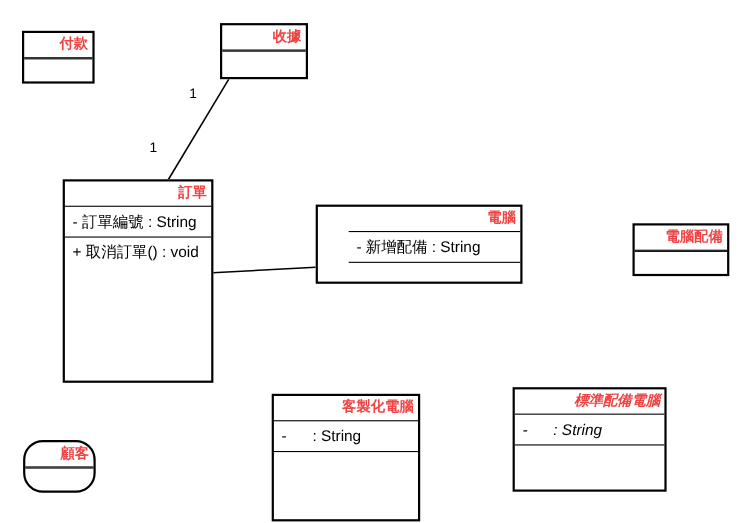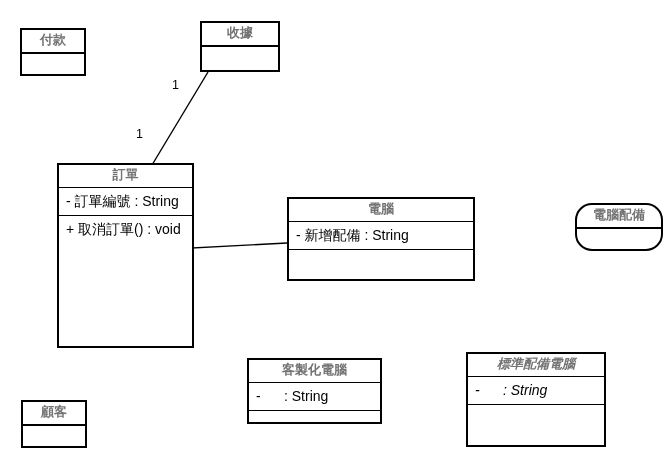--- a/index.html
+++ b/index.html
@@ -20,25 +20,25 @@
   .uml-class {
     position: absolute;
     box-sizing: border-box;
     border: 2px solid #000000;
     background: #ffffff;
     display: flex;
     flex-direction: column;
   }
   .uml-name {
     box-sizing: border-box;
-    text-align: center;
+    text-align: right;
     font-weight: bold;
     font-size: 13px;
     line-height: 1.15;
-    color: #737373;
+    color: #ef4444;
     padding: 3px 4px 4px 4px;
     border-bottom: 1.5px solid #000000;
     white-space: nowrap;
   }
   .uml-compartment {
     box-sizing: border-box;
     color: #000000;
     font-size: 14px;
     line-height: 1.45;
     padding: 3px 7px 4px 7px;
@@ -94,38 +94,38 @@
       </div>
       <div class="uml-class" style="left: 17px; top: 163px; width: 137px; height: 185px; margin-left: 40px;">
         <div class="uml-name">訂單</div>
         <div class="uml-compartment divided">
           <div class="uml-member">- 訂單編號 : String</div>
         </div>
         <div class="uml-compartment" style="flex: 1 1 auto;">
           <div class="uml-member">+ 取消訂單() : void</div>
         </div>
       </div>
-      <div class="uml-class" style="left: 287px; top: 197px; width: 188px; height: 84px;">
+      <div class="uml-class" style="left: 287px; top: 186px; width: 188px; height: 72px; padding-left: 28px;">
         <div class="uml-name">電腦</div>
         <div class="uml-compartment divided">
           <div class="uml-member">- 新增配備 : String</div>
         </div>
         <div class="uml-compartment empty" style="flex: 1 1 auto;"></div>
       </div>
-      <div class="uml-class" style="left: 575px; top: 203px; width: 88px; height: 48px; border-radius: 17px;">
+      <div class="uml-class" style="left: 575px; top: 203px; width: 88px; height: 48px;">
         <div class="uml-name">電腦配備</div>
         <div class="uml-compartment divided empty"></div>
         <div class="uml-compartment empty" style="flex: 1 1 auto;"></div>
       </div>
-      <div class="uml-class" style="left: 21px; top: 400px; width: 66px; height: 48px;">
+      <div class="uml-class" style="left: 21px; top: 400px; width: 66px; height: 48px; border-radius: 18px;">
         <div class="uml-name">顧客</div>
         <div class="uml-compartment divided empty"></div>
         <div class="uml-compartment empty" style="flex: 1 1 auto;"></div>
       </div>
-      <div class="uml-class" style="left: 247px; top: 358px; width: 135px; height: 66px;">
+      <div class="uml-class" style="left: 247px; top: 358px; width: 135px; height: 116px;">
         <div class="uml-name">客製化電腦</div>
         <div class="uml-compartment divided">
           <div class="uml-member">-      : String</div>
         </div>
         <div class="uml-compartment empty" style="flex: 1 1 auto;"></div>
       </div>
       <div class="uml-class" style="left: 466px; top: 352px; width: 140px; height: 95px; font-style: italic;">
         <div class="uml-name">標準配備電腦</div>
         <div class="uml-compartment divided">
           <div class="uml-member">-      : String</div>

